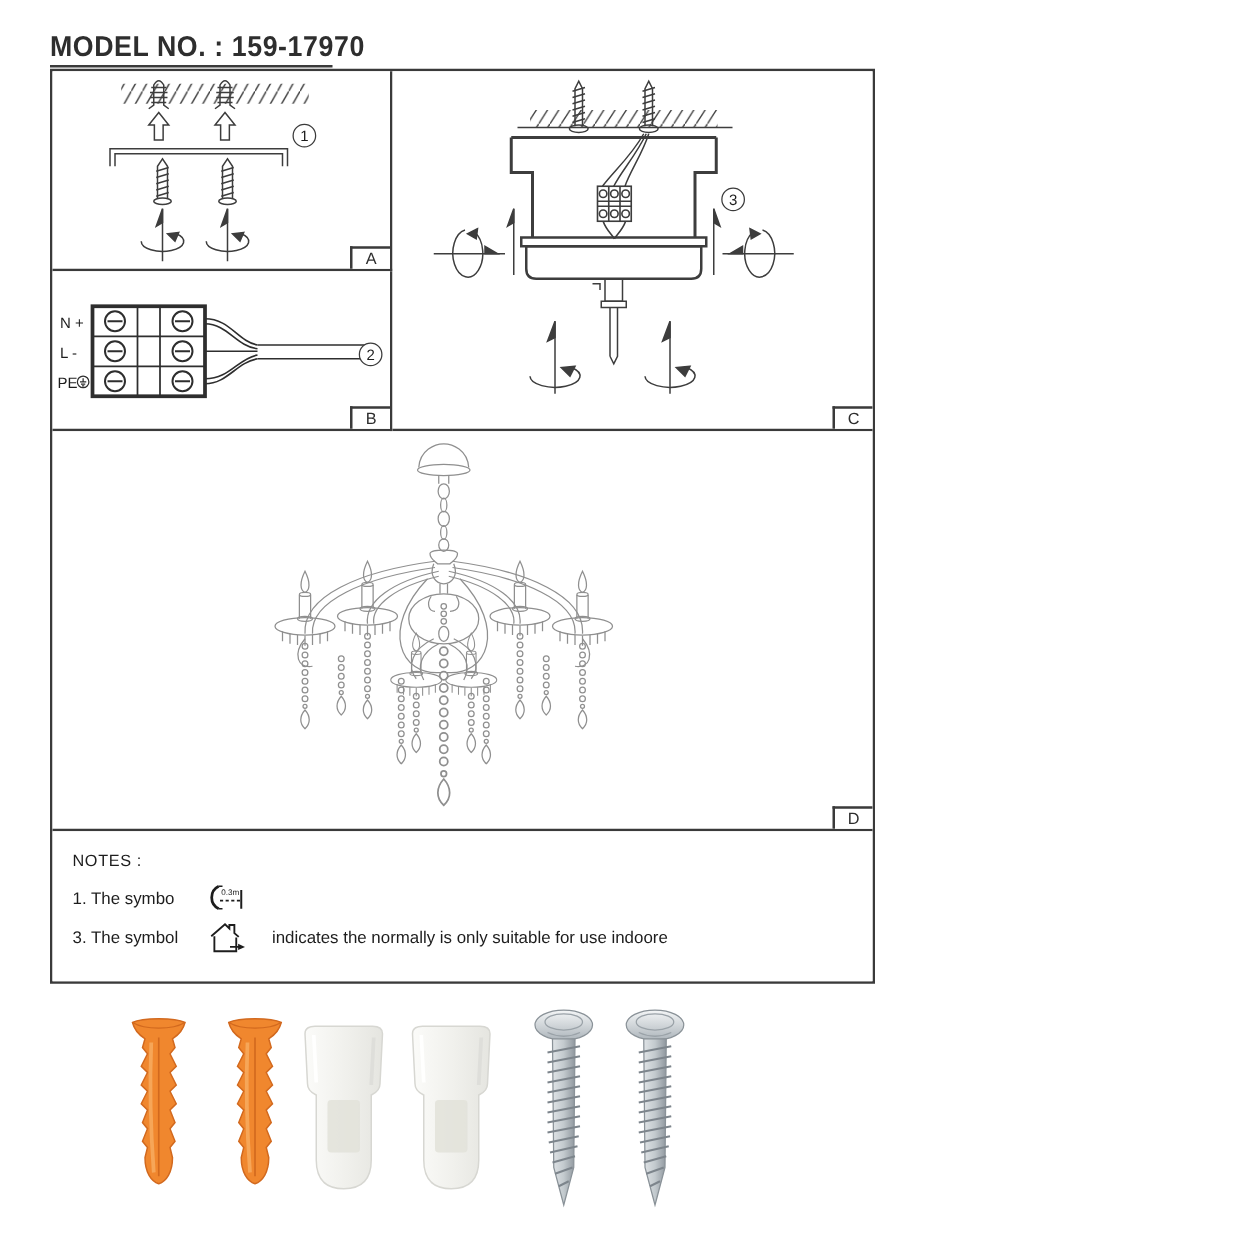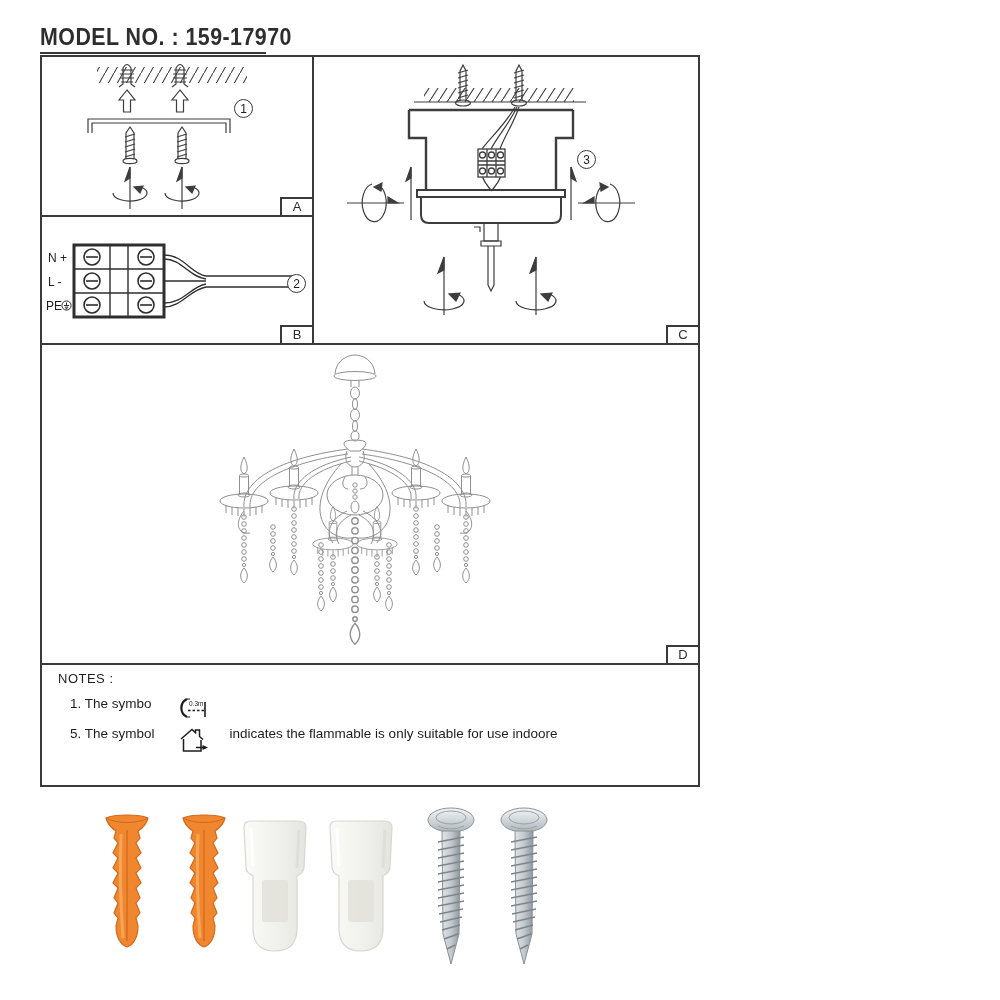--- a/index.html
+++ b/index.html
@@ -6,27 +6,27 @@
   body{width:1000px;height:1000px;position:relative;font-family:"Liberation Sans",sans-serif;color:#1d1d1d;}
   .abs{position:absolute;}
   #page-title{left:40px;top:24px;font-size:23px;font-weight:bold;color:#2e2e2e;letter-spacing:0.5px;transform:scaleX(0.93);transform-origin:left center;white-space:nowrap;}
   #title-underline{left:40px;top:52px;width:226px;border-top:2px solid #3a3a3a;}
   #frame{left:40px;top:55px;width:660px;height:732px;border:2px solid #3a3a3a;box-sizing:border-box;}
   .panel{position:absolute;box-sizing:border-box;background:#fff;}
   #panel-a{left:0;top:0;width:272px;height:160px;border-right:2px solid #3a3a3a;border-bottom:2px solid #3a3a3a;}
   #panel-b{left:0;top:160px;width:272px;height:128px;border-right:2px solid #3a3a3a;border-bottom:2px solid #3a3a3a;}
   #panel-c{left:272px;top:0;width:384px;height:288px;border-bottom:2px solid #3a3a3a;}
   #panel-d{left:0;top:288px;width:656px;height:320px;border-bottom:2px solid #3a3a3a;}
-  #panel-notes{left:0;top:608px;width:656px;height:120px;padding:4px 16px;box-sizing:border-box;}
+  #panel-notes{left:0;top:608px;width:656px;height:120px;padding:14px 16px;box-sizing:border-box;}
   .tab{position:absolute;right:0;bottom:0;width:30px;height:16px;border-top:2px solid #3a3a3a;border-left:2px solid #3a3a3a;text-align:center;font-size:13px;line-height:16px;color:#2e2e2e;background:#fff;}
   .circ-num{position:absolute;width:19px;height:19px;border:1.4px solid #3a3a3a;border-radius:50%;text-align:center;font-size:12px;line-height:19px;background:#fff;box-sizing:border-box;}
   svg{display:block;}
   svg text{font-family:"Liberation Sans",sans-serif;fill:#1d1d1d;}
   .note-head{font-size:13px;letter-spacing:0.5px;margin:2px 0 10px 0;}
-  .note-line{display:flex;gap:22px;font-size:13.5px;margin:6px 12px;white-space:nowrap;}
+  .note-line{display:flex;align-items:center;gap:22px;font-size:13.5px;margin:6px 0;white-space:nowrap;}
   .note-line svg{flex:0 0 auto;}
 </style>
 </head>
 <body>
 
 <div>
 
   <div class="abs" id="page-title">MODEL NO. : 159-17970</div>
   <div class="abs" id="title-underline"></div>
 
@@ -345,30 +345,30 @@
             <path d="M13,3 L16,3 M13,21 L16,21" stroke-width="1.2"></path>
             <line x1="14" y1="14.5" x2="31" y2="14.5" stroke-width="1.4" stroke-dasharray="2.5,2"></line>
             <line x1="31" y1="6" x2="31" y2="21" stroke-width="1.6"></line>
           </g>
           <text x="15" y="10" font-size="6.5">0.3m</text>
         </svg>
       </div>
 
 
       <div class="note-line">
-        <span>5. The symbol</span>
+        <span>3. The symbol</span>
         <svg width="31" height="27" viewBox="0 0 31 27">
           <g stroke="#1d1d1d" fill="none" stroke-width="1.5">
             <path d="M4,13 L15,3.5 L18.5,6.8 L18.5,4 L22.5,4 L22.5,10.5 L26,13.5"></path>
             <path d="M6.5,13 L6.5,25 L24,25 L24,14"></path>
             <path d="M19,21.5 L29,21.5"></path>
           </g>
           <polygon points="31,21.5 25.5,19 25.5,24" fill="#1d1d1d"></polygon>
         </svg>
-        <span>indicates the flammable is only suitable for use indoore</span>
+        <span>indicates the normally is only suitable for use indoore</span>
       </div>
     </div>
   </div>
 
   <div class="abs" style="left:98px;top:814px;">
     <svg width="136" height="142" viewBox="0 0 136 142">
       <defs>
         <g id="anchorShape">
           <path d="M8,4 C16,0 42,0 50,4 C48,12 43,15 40,17 L42,24 L38,29 L43,39 L38,44 L43,54 L38,59 L43,69 L38,74 L42,84 L38,89 L42,99 L38,104 L40,112 C40,124 35,131 29,133 C23,131 18,124 18,112 L20,104 L16,99 L20,89 L16,84 L20,74 L15,69 L20,59 L15,54 L20,44 L15,39 L20,29 L16,24 L18,17 C15,15 10,12 8,4 Z" fill="#f0872e" stroke="#d2691e" stroke-width="1.2"></path>
           <path d="M8,4 C18,10 40,10 50,4" fill="none" stroke="#d2691e" stroke-width="1"></path>

